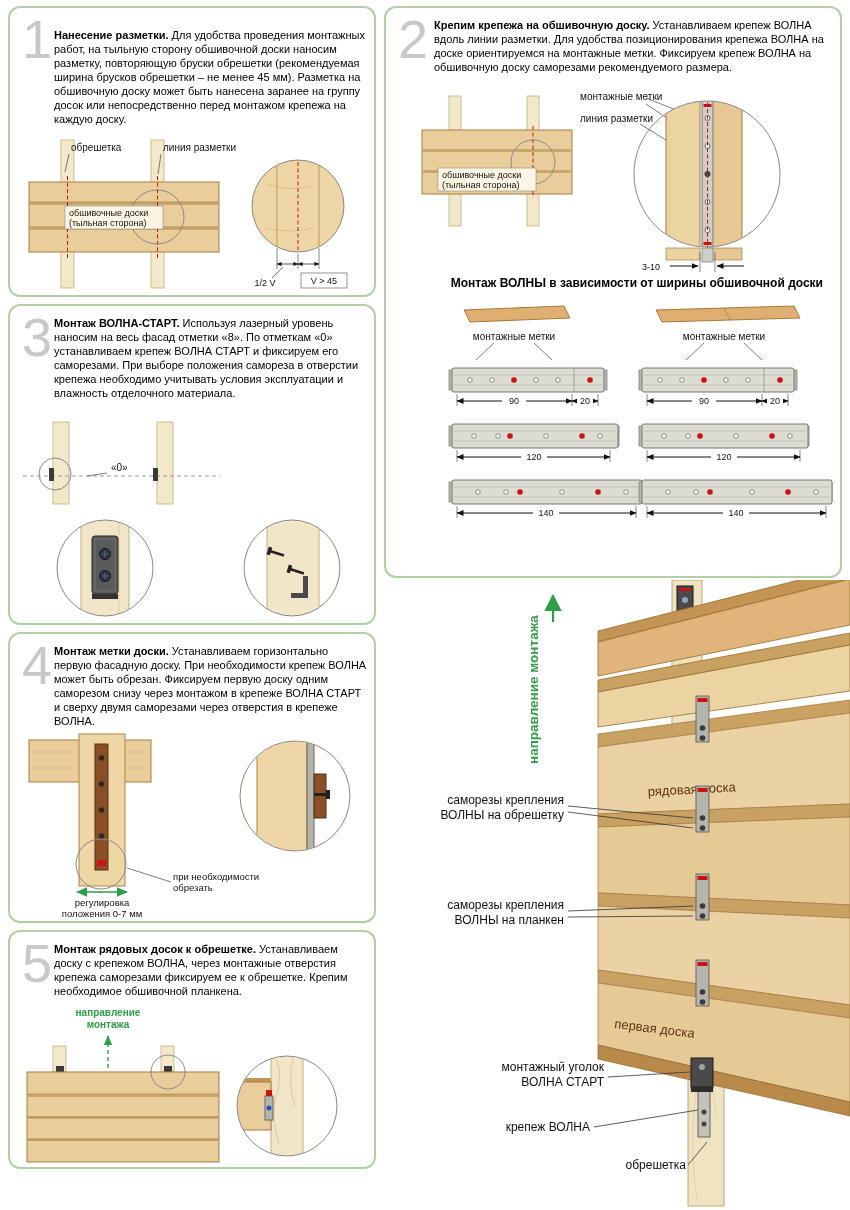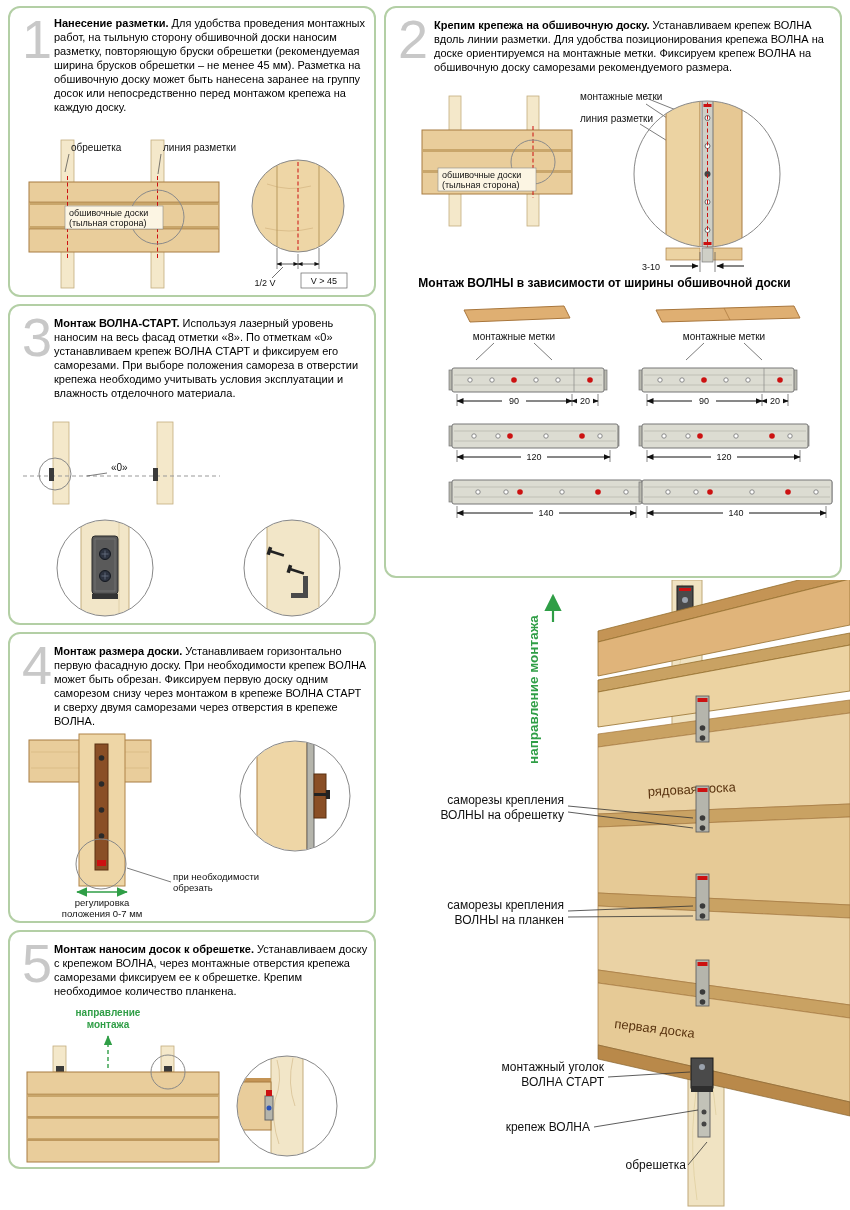--- a/index.html
+++ b/index.html
@@ -3,36 +3,36 @@
 <meta charset="utf-8">
 <style>
 *{margin:0;padding:0;box-sizing:border-box}
 html,body{background:#fff}
 body{font-family:"Liberation Sans",sans-serif}
 .page{position:relative;width:850px;height:1210px;background:#fff;overflow:hidden}
 .panel{position:absolute;background:#fff;border:2px solid #b3cfa5;border-radius:12px}
 .num{position:absolute;left:12px;top:4px;font-size:54px;line-height:1;color:#c8c8c8}
 .txt{position:absolute;font-size:11px;line-height:1.28;color:#000}
 .txt b{font-weight:bold}
-.sub{position:absolute;left:0;right:17px;font-size:12px;font-weight:bold;text-align:center;color:#000}
+.sub{position:absolute;left:0;right:17px;font-size:12px;font-weight:bold;text-align:right;color:#000}
 .ill{position:absolute}
 svg text{font-family:"Liberation Sans",sans-serif;fill:#111}
 .t9{font-size:9px}.t95{font-size:9.5px}.t10{font-size:10px}.t12{font-size:12px}.t13{font-size:13px}
 .grn{fill:#2f9e46;font-weight:bold}
 .brd{fill:#5a3410}
 .mid{text-anchor:middle}.end{text-anchor:end}
 </style>
 </head>
 <body>
 
 <div class="page">
 
   <section class="panel" style="left:8px;top:6px;width:368px;height:291px">
     <div class="num">1</div>
-    <p class="txt" style="left:44px;top:8px;width:314px"><b>Нанесение разметки.</b>
+    <p class="txt" style="left:44px;top:20px;width:314px"><b>Нанесение разметки.</b>
       <span>Для удобства проведения монтажных работ, на тыльную сторону обшивочной доски наносим разметку, повторяющую бруски обрешетки (рекомендуемая ширина брусков обрешетки – не менее 45 мм). Разметка на обшивочную доску может быть нанесена заранее на группу досок или непосредственно перед монтажом крепежа на каждую доску.</span></p>
     <svg class="ill" style="left:5px;top:128px" width="354" height="158" viewBox="0 0 354 158">
       <defs>
         <marker id="p1a" markerWidth="8" markerHeight="8" refX="6.5" refY="3" orient="auto-start-reverse">
             <path d="M0 0 L7 3 L0 6 Z" fill="#111"></path>
           </marker>
       </defs>
       <g>
         <rect x="46" y="4" width="13" height="148" fill="#f4e8ca" stroke="#c4ad7e" stroke-width="0.8"></rect>
         <rect x="136" y="4" width="13" height="148" fill="#f4e8ca" stroke="#c4ad7e" stroke-width="0.8"></rect>
@@ -340,21 +340,21 @@
         </g>
         <rect x="288" y="158" width="5" height="22" fill="#4a4a4a"></rect>
         <rect x="276" y="175" width="17" height="5" fill="#4a4a4a"></rect>
       </g>
       <circle cx="277" cy="150" r="48" fill="none" stroke="#888"></circle>
     </svg>
   </section>
 
   <section class="panel" style="left:8px;top:632px;width:368px;height:291px">
     <div class="num">4</div>
-    <p class="txt" style="left:44px;top:10px;width:314px"><b>Монтаж размера доски.</b>
+    <p class="txt" style="left:44px;top:10px;width:314px"><b>Монтаж метки доски.</b>
       <span>Устанавливаем горизонтально первую фасадную доску. При необходимости крепеж ВОЛНА может быть обрезан. Фиксируем первую доску одним саморезом снизу через монтажом в крепеже ВОЛНА СТАРТ и сверху двумя саморезами через отверстия в крепеже ВОЛНА.</span></p>
     <svg class="ill" style="left:5px;top:98px" width="354" height="186" viewBox="0 0 354 186">
       <defs>
         <marker id="p4g" markerWidth="8" markerHeight="8" refX="6.5" refY="3" orient="auto-start-reverse">
             <path d="M0 0 L7 3 L0 6 Z" fill="#2f9e46"></path>
           </marker>
         <clipPath id="p4c">
             <circle cx="280" cy="64" r="54.5"></circle>
           </clipPath>
       </defs>
@@ -383,22 +383,22 @@
         <rect x="299" y="42" width="12" height="44" fill="#8a4f26" stroke="#5a3010"></rect>
         <rect x="299" y="61" width="14" height="3" fill="#222"></rect>
         <rect x="311" y="58" width="4" height="9" fill="#222"></rect>
       </g>
       <circle cx="280" cy="64" r="55" fill="none" stroke="#888"></circle>
     </svg>
   </section>
 
   <section class="panel" style="left:8px;top:930px;width:368px;height:239px">
     <div class="num">5</div>
-    <p class="txt" style="left:44px;top:10px;width:314px"><b>Монтаж наносим досок к обрешетке.</b>
-      <span>Устанавливаем доску с крепежом ВОЛНА, через монтажные отверстия крепежа саморезами фиксируем ее к обрешетке. Крепим необходимое количество планкена.</span></p>
+    <p class="txt" style="left:44px;top:10px;width:314px"><b>Монтаж рядовых досок к обрешетке.</b>
+      <span>Устанавливаем доску с крепежом ВОЛНА, через монтажные отверстия крепежа саморезами фиксируем ее к обрешетке. Крепим необходимое обшивочной планкена.</span></p>
     <svg class="ill" style="left:5px;top:72px" width="354" height="164" viewBox="0 0 354 164">
       <defs>
         <marker id="p5g" markerWidth="8" markerHeight="8" refX="6.5" refY="3" orient="auto-start-reverse">
             <path d="M0 0 L7 3 L0 6 Z" fill="#2f9e46"></path>
           </marker>
         <clipPath id="p5c">
             <circle cx="272" cy="102" r="49.5"></circle>
           </clipPath>
       </defs>
       <text class="t10 grn mid" x="93" y="12">направление</text>

